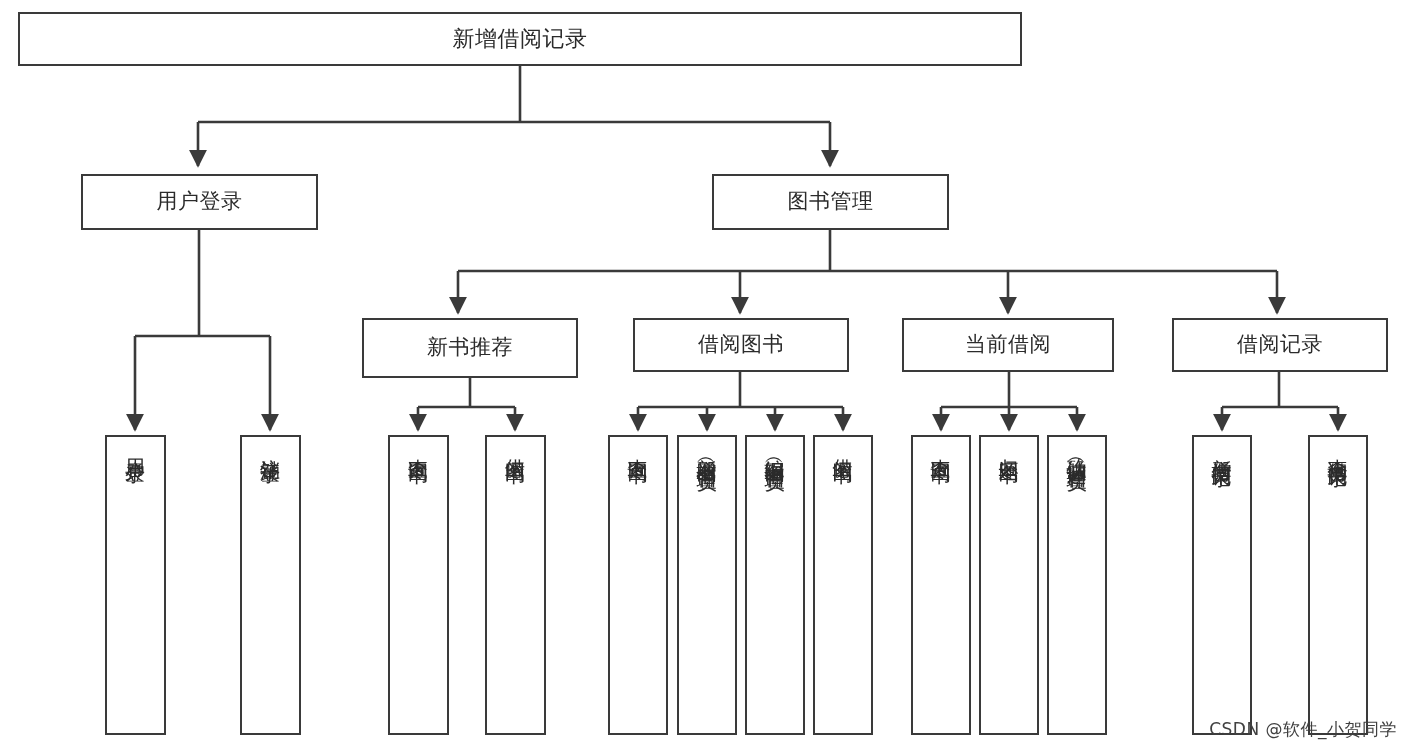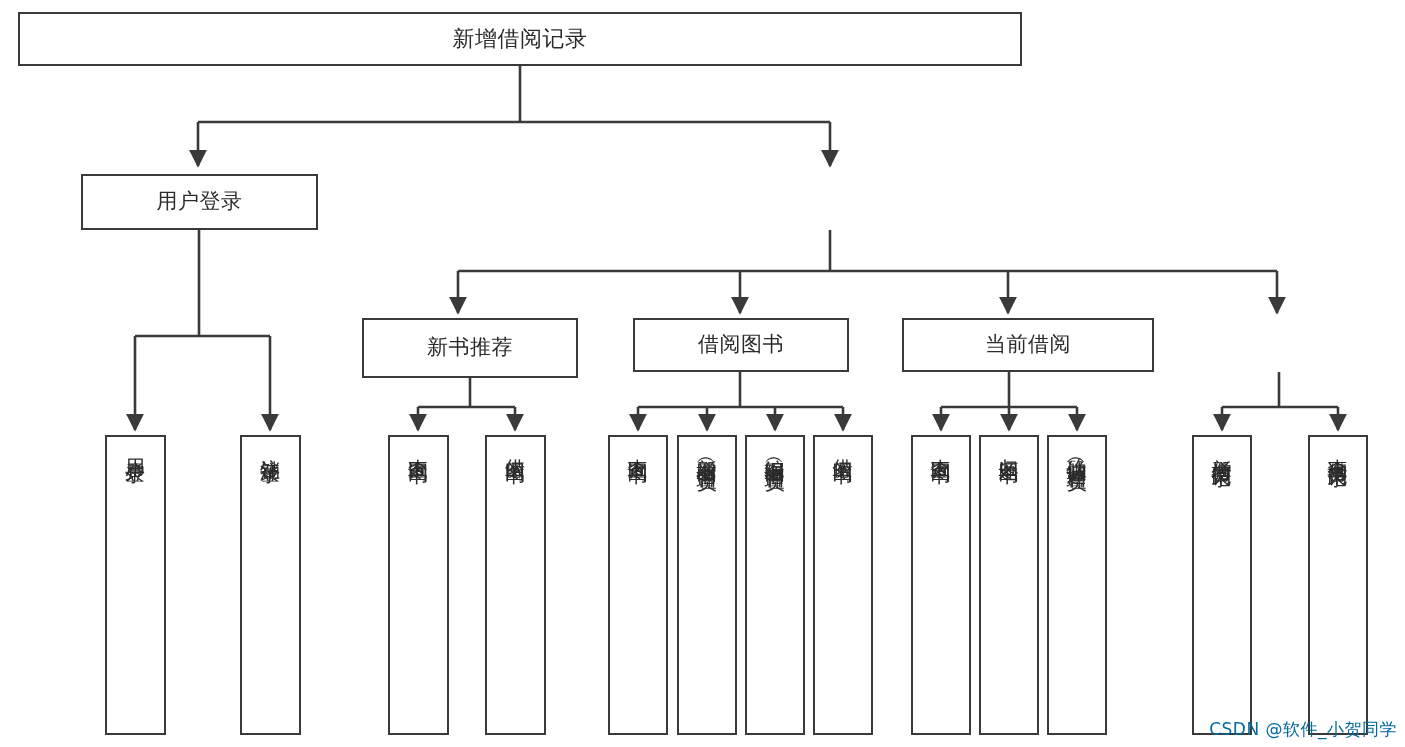--- a/index.html
+++ b/index.html
@@ -56,21 +56,21 @@
     font-size: 20px;
     letter-spacing: 2px;
     line-height: 1;
     white-space: nowrap;
   }
   .watermark {
     position: absolute;
     right: 8px;
     bottom: 6px;
     font-size: 17px;
-    color: #0369a1;
+    color: #404040;
     letter-spacing: 0.5px;
     white-space: nowrap;
     pointer-events: none;
   }
 </style>
 </head>
 <body>
 
 <div id="canvas">
 
@@ -124,29 +124,35 @@
     </g>
   </svg>
 
   <div class="node root horiz" style="left:18px; top:12px; width:1004px; height:54px;">
     <span class="label">新增借阅记录</span>
   </div>
 
   <div class="node horiz" style="left:81px; top:174px; width:237px; height:56px;">
     <span class="label">用户登录</span>
   </div>
+  <div class="node horiz" style="left:712px; top:174px; width:237px; height:56px;">
+    <span class="label">图书管理</span>
+  </div>
 
   <div class="node horiz" style="left:362px; top:318px; width:216px; height:60px;">
     <span class="label">新书推荐</span>
   </div>
   <div class="node horiz" style="left:633px; top:318px; width:216px; height:54px;">
     <span class="label">借阅图书</span>
   </div>
-  <div class="node horiz" style="left:902px; top:318px; width:252px; height:54px;">
+  <div class="node horiz" style="left:902px; top:318px; width:212px; height:54px;">
     <span class="label">当前借阅</span>
+  </div>
+  <div class="node horiz" style="left:1172px; top:318px; width:216px; height:54px;">
+    <span class="label">借阅记录</span>
   </div>
 
   <div class="node vert" style="left:105px; top:435px; width:61px; height:300px;">
     <span class="label">用户登录</span>
   </div>
   <div class="node vert" style="left:240px; top:435px; width:61px; height:300px;">
     <span class="label">注销登录</span>
   </div>
 
   <div class="node vert" style="left:388px; top:435px; width:61px; height:300px;">

